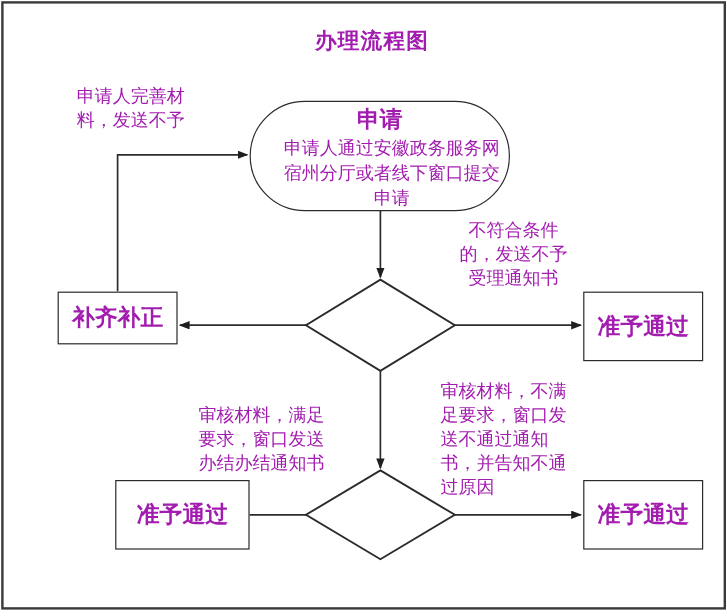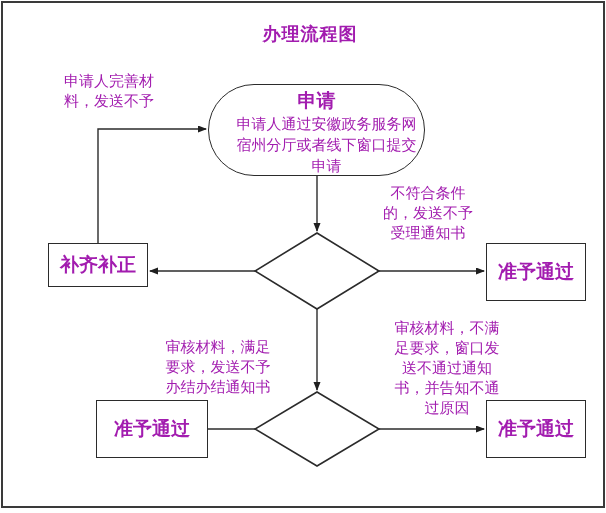--- a/index.html
+++ b/index.html
@@ -98,21 +98,21 @@
   <div class="node rect" style="left:486px; top:400px; width:100px; height:58px;">
     <span>准予通过</span>
   </div>
 
   <div class="edge-label" style="left:64px; top:71px; width:120px; text-align:left;">申请人完善材
 料，发送不予</div>
   <div class="edge-label" style="left:358px; top:183px; width:140px; text-align:center;">不符合条件
 的，发送不予
 受理通知书</div>
   <div class="edge-label" style="left:148px; top:337px; width:140px; text-align:center;">审核材料，满足
-要求，发送不予
+要求，窗口发送
 办结办结通知书</div>
-  <div class="edge-label" style="left:377px; top:318px; width:140px; text-align:center;">审核材料，不满
+  <div class="edge-label" style="left:367px; top:318px; width:140px; font-family:Liberation Mono, monospace;">审核材料，不满
 足要求，窗口发
 送不通过通知
 书，并告知不通
 过原因</div>
 
 </div>
 
 </body></html>

